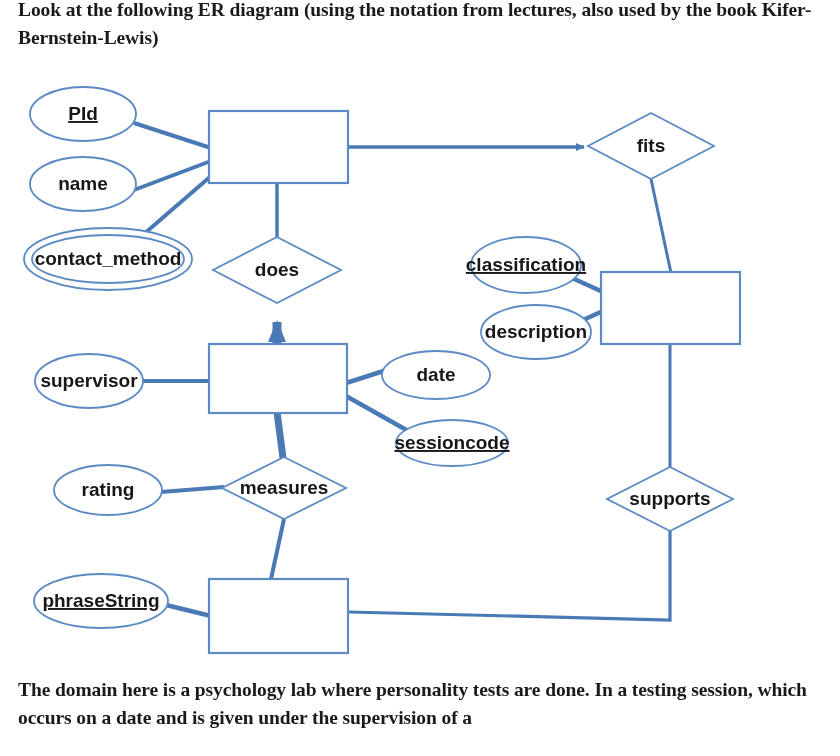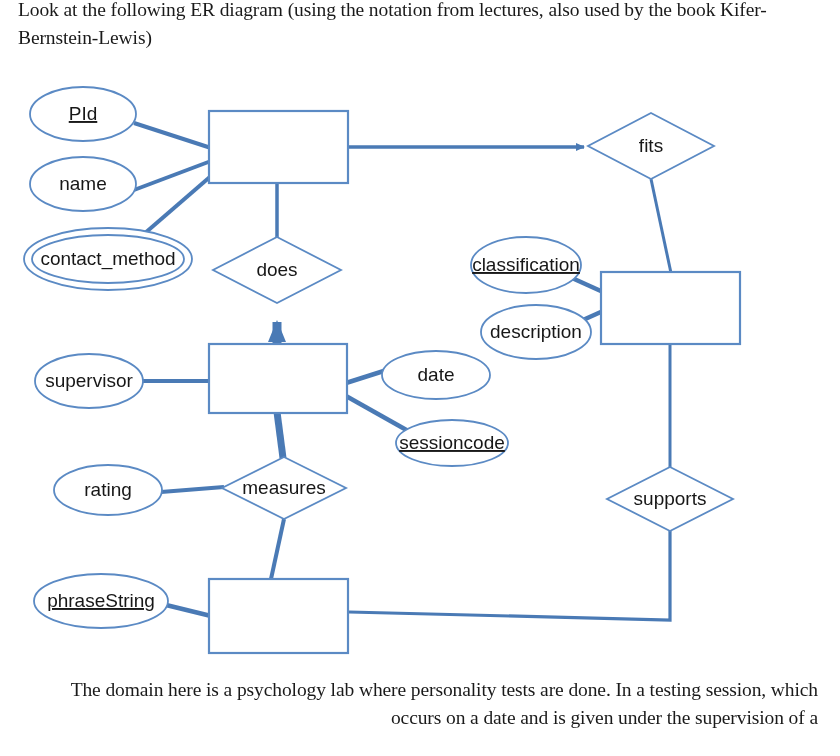--- a/index.html
+++ b/index.html
@@ -7,33 +7,34 @@
     padding: 0;
     background: #ffffff;
   }
   #page {
     position: relative;
     width: 840px;
     height: 756px;
     background: #ffffff;
     overflow: hidden;
     font-family: "Liberation Serif", serif;
+    font-weight: bold;
   }
   .prose {
     position: absolute;
     left: 18px;
     width: 800px;
     font-family: "Liberation Serif", serif;
     font-size: 19.5px;
     line-height: 28px;
     color: #1a1a1a;
     letter-spacing: -0.1px;
   }
   #intro-text { top: -4px; }
-  #outro-text { top: 676px; text-align: right; }
+  #outro-text { top: 676px; }
 
   #er-canvas {
     position: absolute;
     left: 0;
     top: 0;
     width: 840px;
     height: 756px;
   }
   .node-label {
     font-family: "Liberation Sans", sans-serif;

